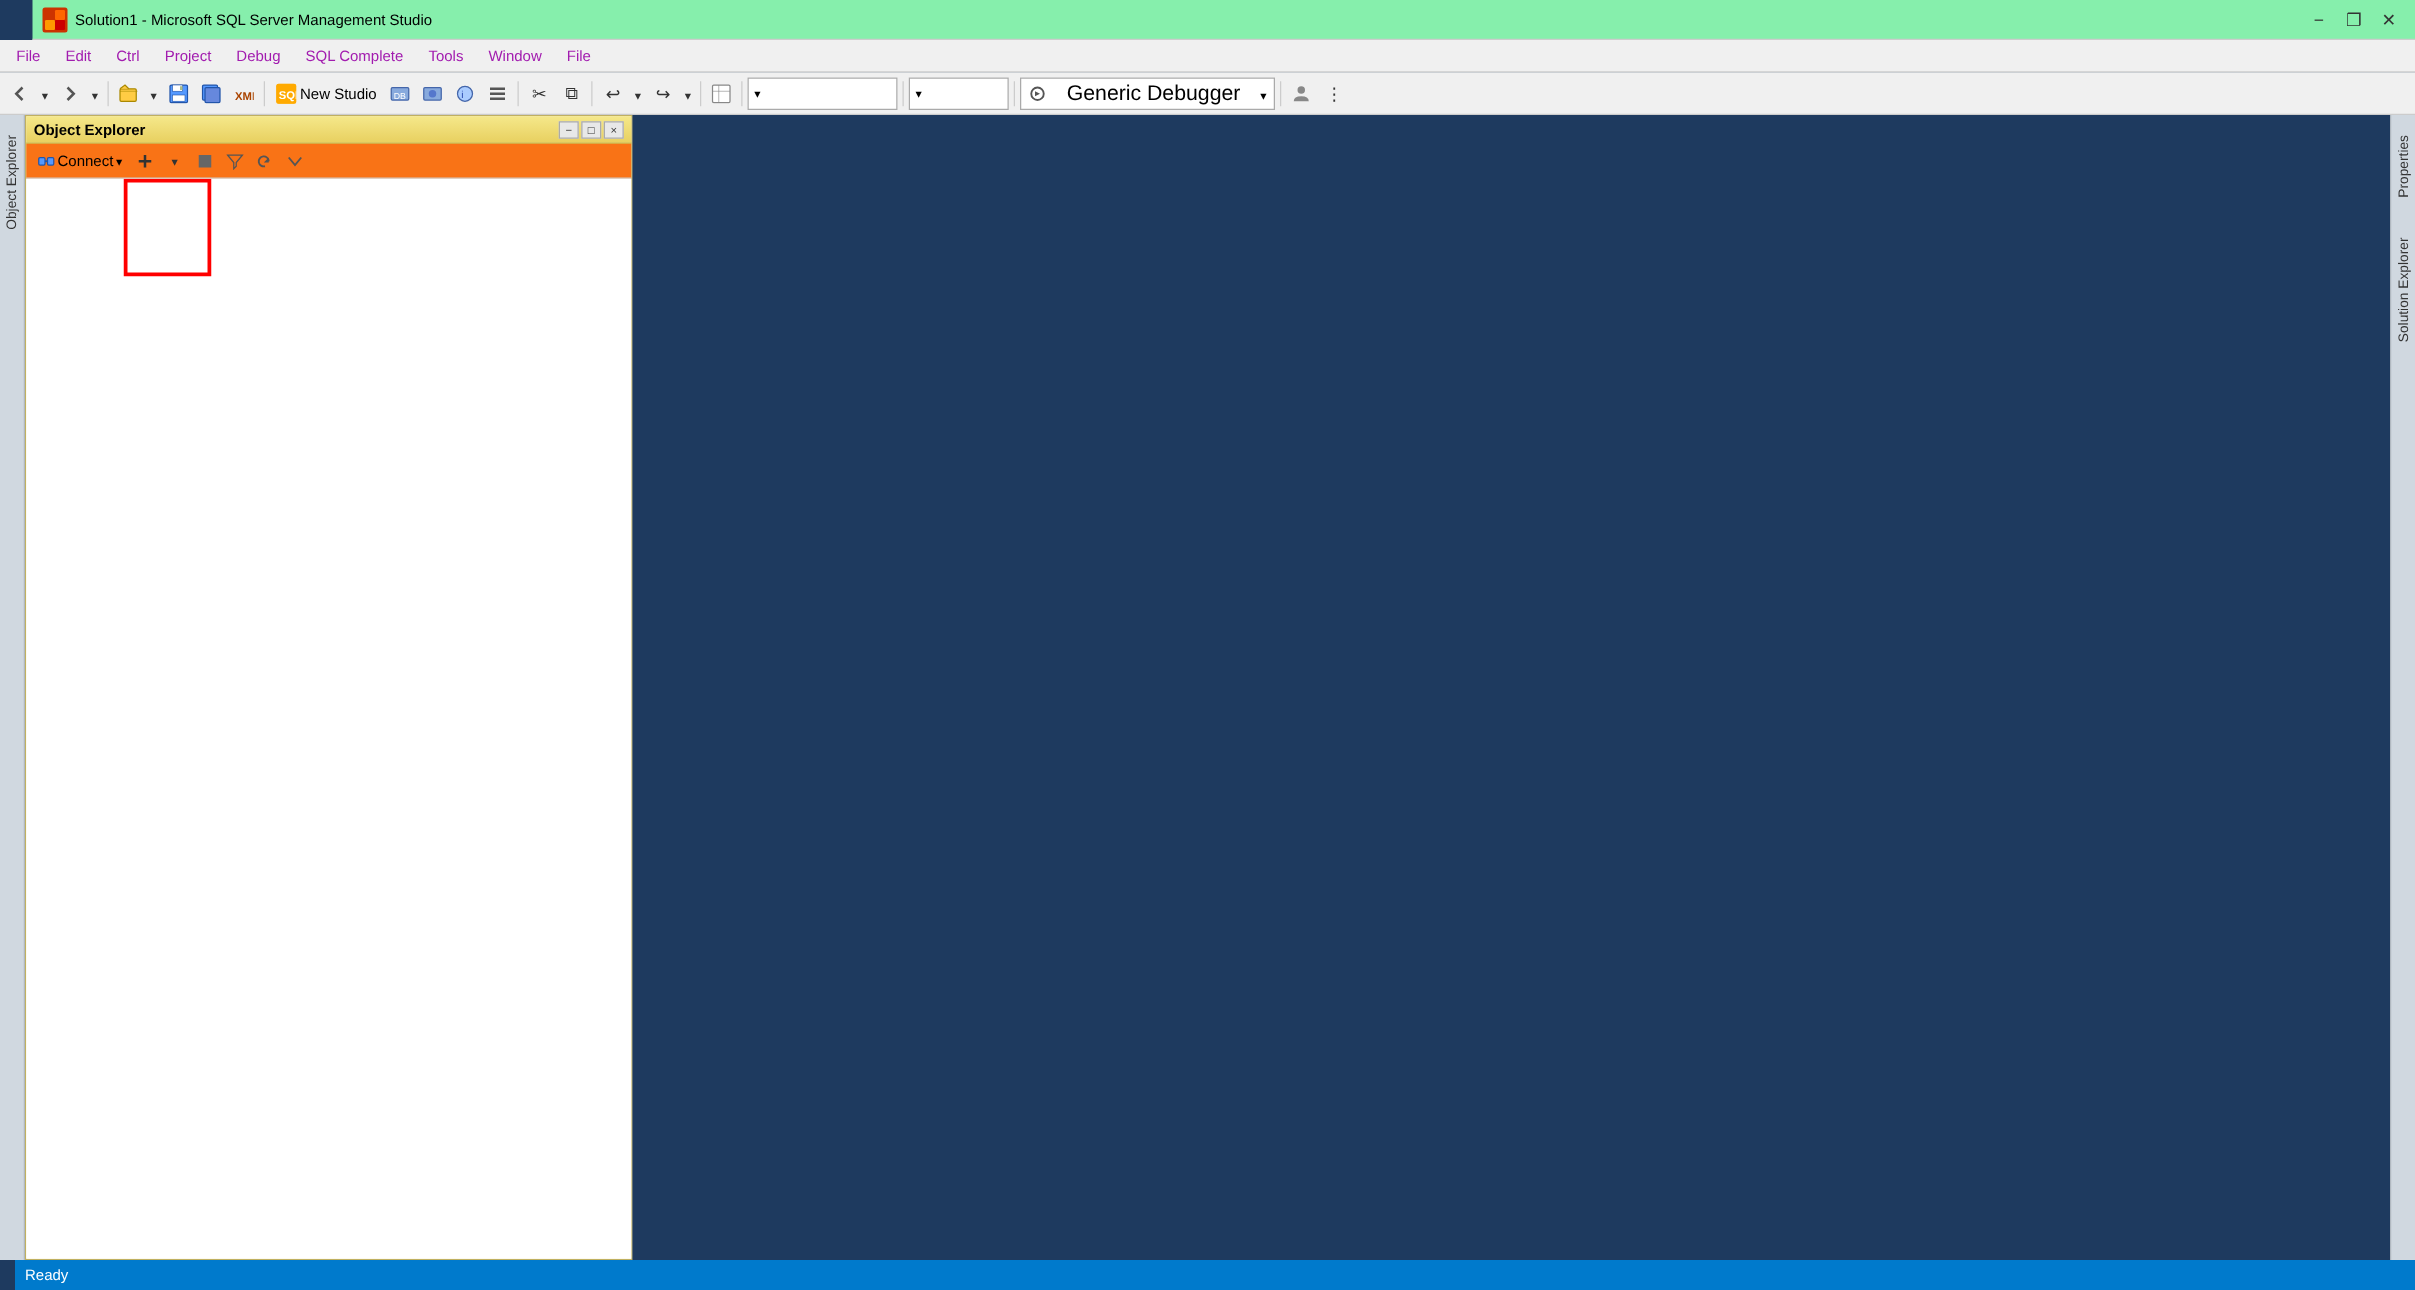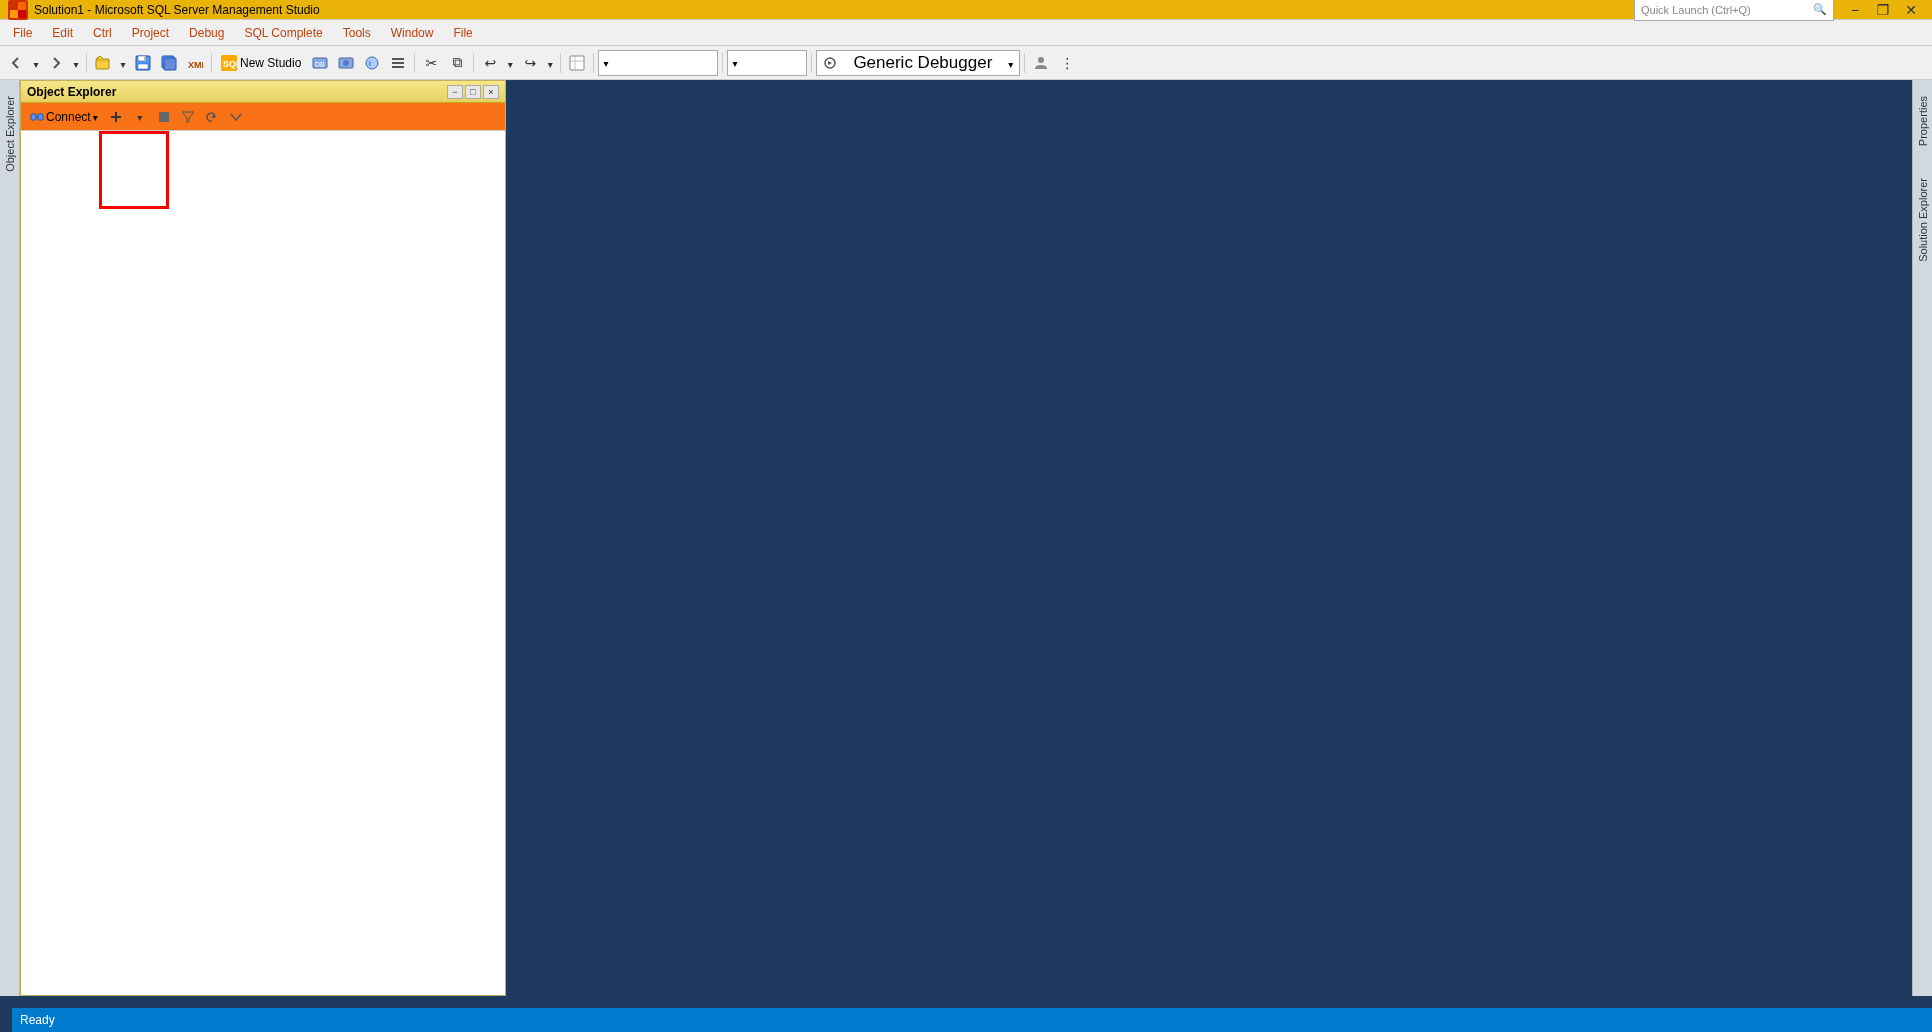--- a/index.html
+++ b/index.html
@@ -8,27 +8,28 @@
       height: 1032px;
       font-family: 'Segoe UI', Arial, sans-serif;
       font-size: 12px;
       background: #1e3a5f;
       overflow: hidden;
       position: relative;
     }
 
     
     #title-bar {
-      height: 20px;
-      background: #eab308;
+      height: 32px;
+      background: #86efac;
       display: flex;
       align-items: center;
       justify-content: space-between;
       padding: 0 8px;
       border-bottom: 1px solid #ccc;
+      margin-left: 26px;
     }
     #title-bar-left {
       display: flex;
       align-items: center;
       gap: 6px;
     }
     #app-icon {
       width: 20px;
       height: 20px;
       background: #cc3300;
@@ -89,21 +90,21 @@
       display: flex;
       align-items: center;
       padding: 0 4px;
       border-bottom: 1px solid #ccc;
       gap: 2px;
     }
     .menu-item {
       padding: 3px 8px;
       cursor: pointer;
       font-size: 12px;
-      color: #c2410c;
+      color: #a21caf;
       border: 1px solid transparent;
     }
 
     
     #toolbar {
       height: 34px;
       background: #f0f0f0;
       display: flex;
       align-items: center;
       padding: 2px 4px;
@@ -351,26 +352,20 @@
     <div id="app-icon">
       <svg width="18" height="18" viewBox="0 0 18 18">
         <rect width="8" height="8" x="1" y="1" fill="#cc3300" rx="1"></rect>
         <rect width="8" height="8" x="9" y="1" fill="#ff6600" rx="1"></rect>
         <rect width="8" height="8" x="1" y="9" fill="#ff9900" rx="1"></rect>
         <rect width="8" height="8" x="9" y="9" fill="#cc0000" rx="1"></rect>
       </svg>
     </div>
     <span id="title-text">Solution1 - Microsoft SQL Server Management Studio</span>
   </div>
-  <div id="title-bar-center">
-    <div id="quick-launch">
-      <span>Quick Launch (Ctrl+Q)</span>
-      <span id="quick-launch-icon">🔍</span>
-    </div>
-  </div>
   <div id="window-controls">
     <button class="win-btn">−</button>
     <button class="win-btn">❐</button>
     <button class="win-btn" id="close-btn">✕</button>
   </div>
 </div>
 
 <div id="menu-bar">
   <span class="menu-item">File</span>
   <span class="menu-item">Edit</span>

